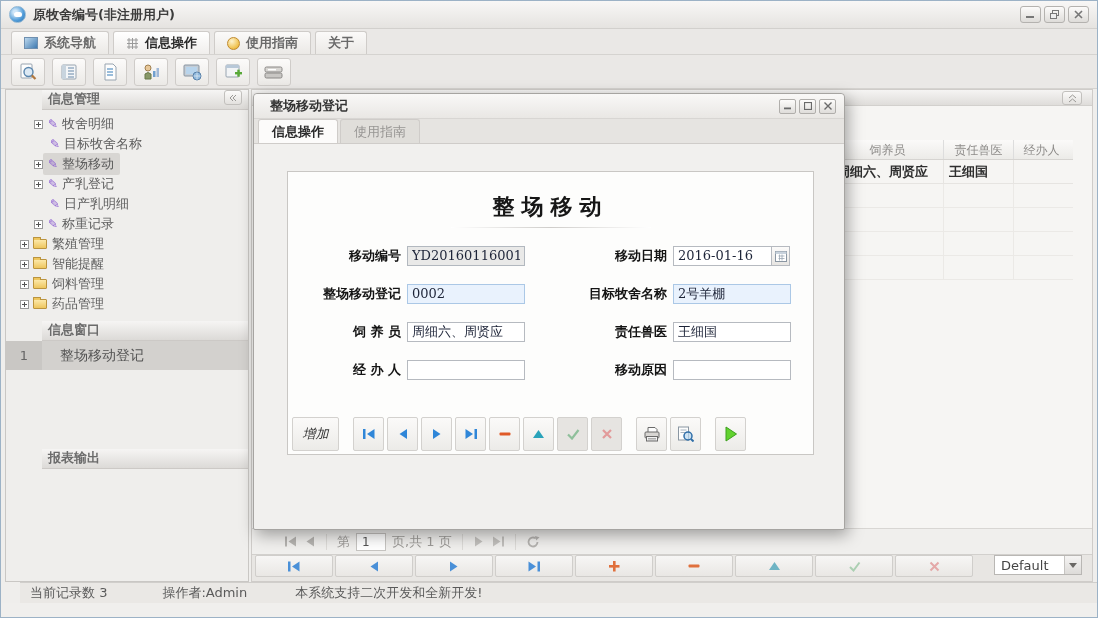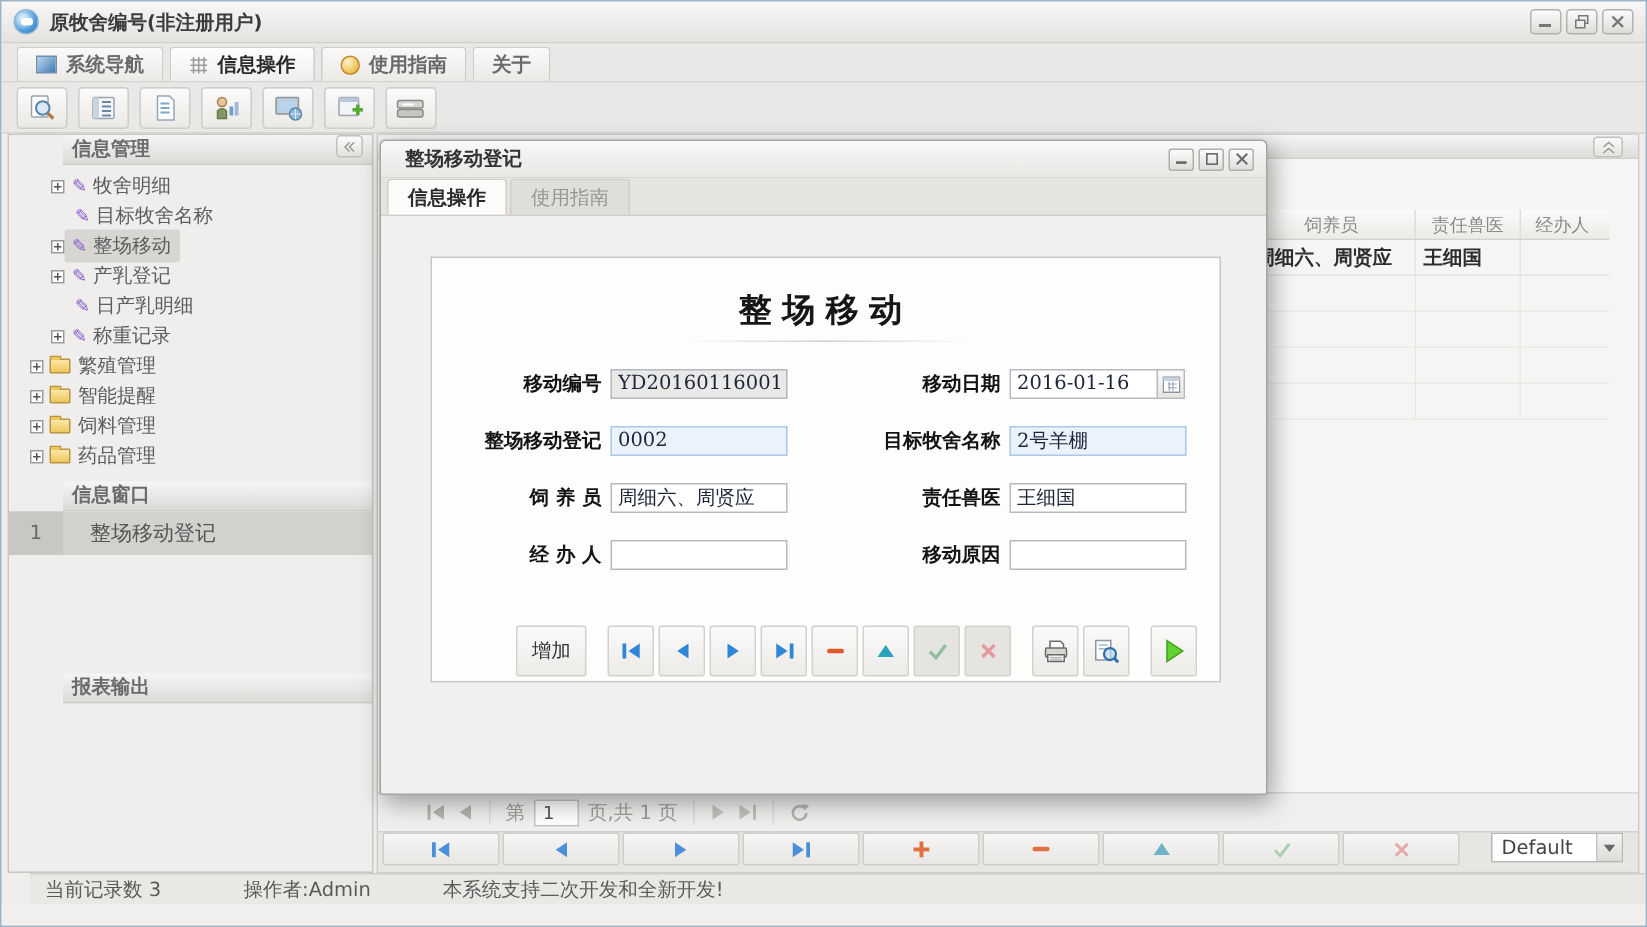--- a/index.html
+++ b/index.html
@@ -124,21 +124,21 @@
   .frow:first-of-type { margin-top:13px; }
   .flbl { width:113px; text-align:right; font-weight:bold; color:#141414; font-size:13px; flex:none; }
   .flbl2 { width:118px; text-align:right; font-weight:bold; color:#141414; font-size:13px; flex:none;margin-left:24px; }
   .finput { margin-left:6px; width:118px; height:20px; border:1px solid #b6bac0; background:#fff; padding:0 4px;
     font-family:"DejaVu Serif","Liberation Serif",serif; font-size:13px; color:#1d2438; flex:none; }
   .finput.ro { background:#e9e9e8; border-color:#b2b8bf; }
   .finput.blue { background:#e9f2fd; border-color:#abc8e6; }
   .finput.short { width:99px; }
   .cal-btn { width:18px; height:20px; border:1px solid #b6bac0; border-left:none; background:linear-gradient(#fcfbfa,#e7e5e2);
     display:flex; align-items:center; justify-content:center; flex:none; }
-  .dlg-toolbar { position:absolute; left:0; right:0; bottom:9px; height:51px; display:flex; align-items:center; padding-left:90px; gap:3px; }
+  .dlg-toolbar { position:absolute; left:0; right:0; bottom:9px; height:51px; display:flex; align-items:center; padding-left:38px; gap:3px;font-style:italic; }
   .dt-btn { width:31px; height:34px; border:1px solid #d3d1ce; border-radius:2px;
     background:linear-gradient(#fbfaf9,#ecebe8); display:flex; align-items:center; justify-content:center; }
   .dt-btn.txt { width:47px; color:#333; font-size:13px; }
   .dt-btn.pressed { background:#e6e4e1; }
   .dt-gap { width:8px; }
 </style>
 </head>
 <body>
 
 <div class="window">

